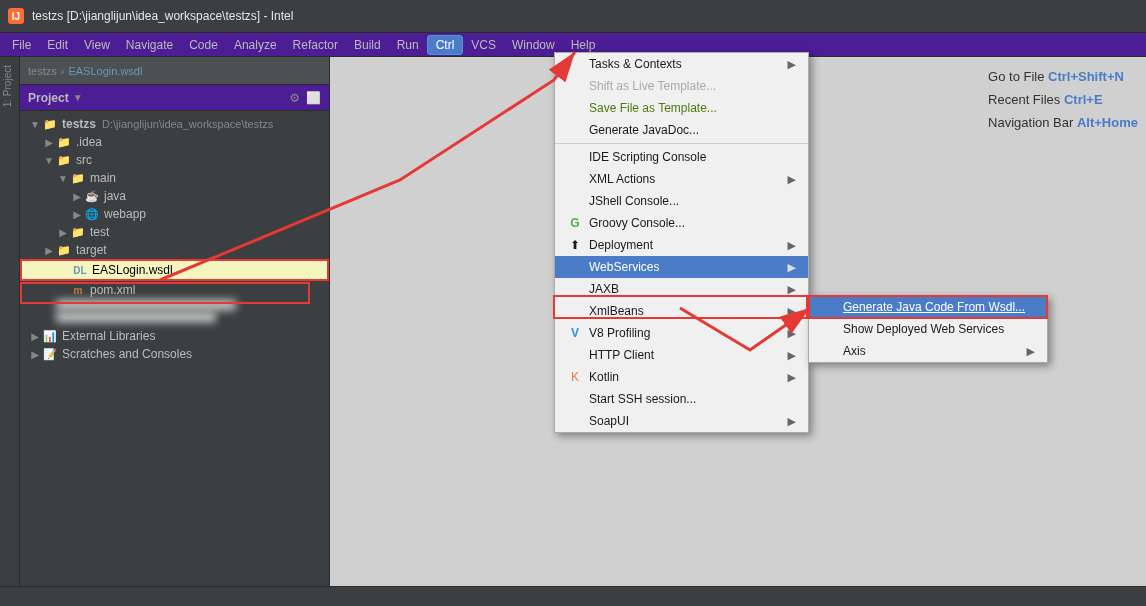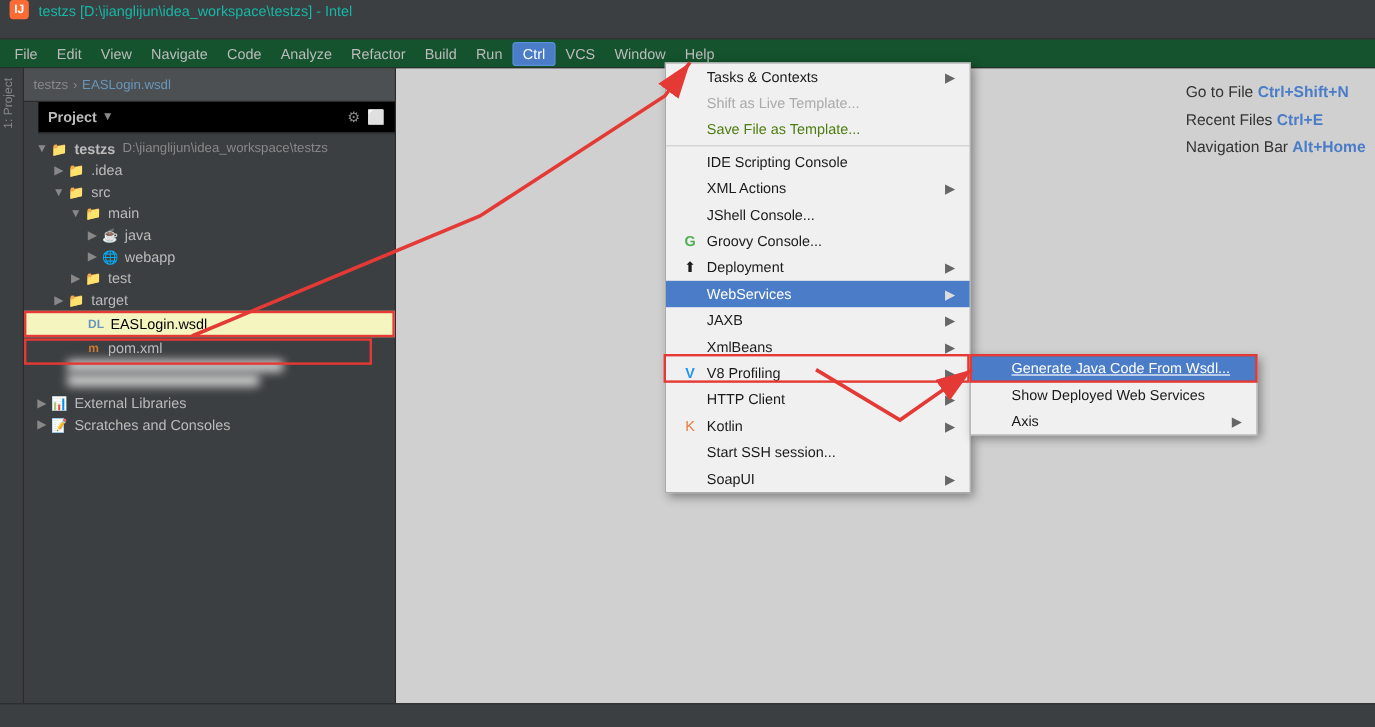--- a/index.html
+++ b/index.html
@@ -11,41 +11,41 @@
       height: 606px;
       overflow: hidden;
       position: relative;
     }
 
     
     .title-bar {
       background: #3c3f41;
       height: 28px;
       display: flex;
-      align-items: flex-end;
+      align-items: center;
       padding: 16px 8px;
       color: #bbbbbb;
       font-size: 12px;
       border-bottom: 1px solid #2b2b2b;
     }
     .title-bar .app-icon {
       width: 16px; height: 16px;
       background: #ff6b35;
       border-radius: 3px;
       margin-right: 8px;
       display: flex; align-items: center; justify-content: center;
       font-size: 10px; color: white; font-weight: bold;
     }
     .title-bar .title-text {
-      color: #14b8a6;
+      color: #e5e5e5;
     }
 
     
     .menu-bar {
-      background: #14532d;
+      background: #4c1d95;
       height: 24px;
       display: flex;
       align-items: center;
       padding: 0 4px;
       border-bottom: 1px solid #2b2b2b;
     }
     .menu-item {
       padding: 2px 8px;
       color: #bbbbbb;
       cursor: pointer;
@@ -270,21 +270,21 @@
   </div>
 
   <div class="project-panel">
     <div style="display:flex; align-items:center; height:28px; background:#4c5052; border-bottom:1px solid #2b2b2b; padding:0 8px;">
 
       <span style="color:#888; font-size:11px; margin-right:4px;">testzs</span>
       <span style="color:#888; font-size:11px; margin-right:4px;">›</span>
       <span style="color:#6897bb; font-size:11px;">EASLogin.wsdl</span>
     </div>
 
-    <div style="display:flex; align-items:center; height:26px; background:#000000; border-bottom:1px solid #2b2b2b; padding:0 8px;margin-left:12px;">
+    <div style="display:flex; align-items:center; height:26px; background:#4c1d95; border-bottom:1px solid #2b2b2b; padding:0 8px;">
       <span style="color:#bbbbbb; font-size:12px; font-weight:bold;">Project</span>
       <span style="color:#888; font-size:10px; margin-left:4px;">▼</span>
       <div style="flex:1;"></div>
       <span style="color:#888; font-size:12px; margin-right:6px; cursor:pointer;">⚙</span>
       <span style="color:#888; font-size:12px; cursor:pointer;">⬜</span>
     </div>
 
     <div class="tree">
 
       <div class="tree-item">
@@ -413,20 +413,26 @@
       <span class="menu-icon"></span>
       <span>Shift as Live Template...</span>
     </span>
   </div>
   <div class="menu-entry" style="color:#4d7c0f;">
     <span class="menu-entry-left">
       <span class="menu-icon"></span>
       <span>Save File as Template...</span>
     </span>
   </div>
+  <div class="menu-entry">
+    <span class="menu-entry-left">
+      <span class="menu-icon"></span>
+      <span>Generate JavaDoc...</span>
+    </span>
+  </div>
   <div class="menu-divider"></div>
   <div class="menu-entry">
     <span class="menu-entry-left">
       <span class="menu-icon"></span>
       <span>IDE Scripting Console</span>
     </span>
   </div>
   <div class="menu-entry">
     <span class="menu-entry-left">
       <span class="menu-icon"></span>

